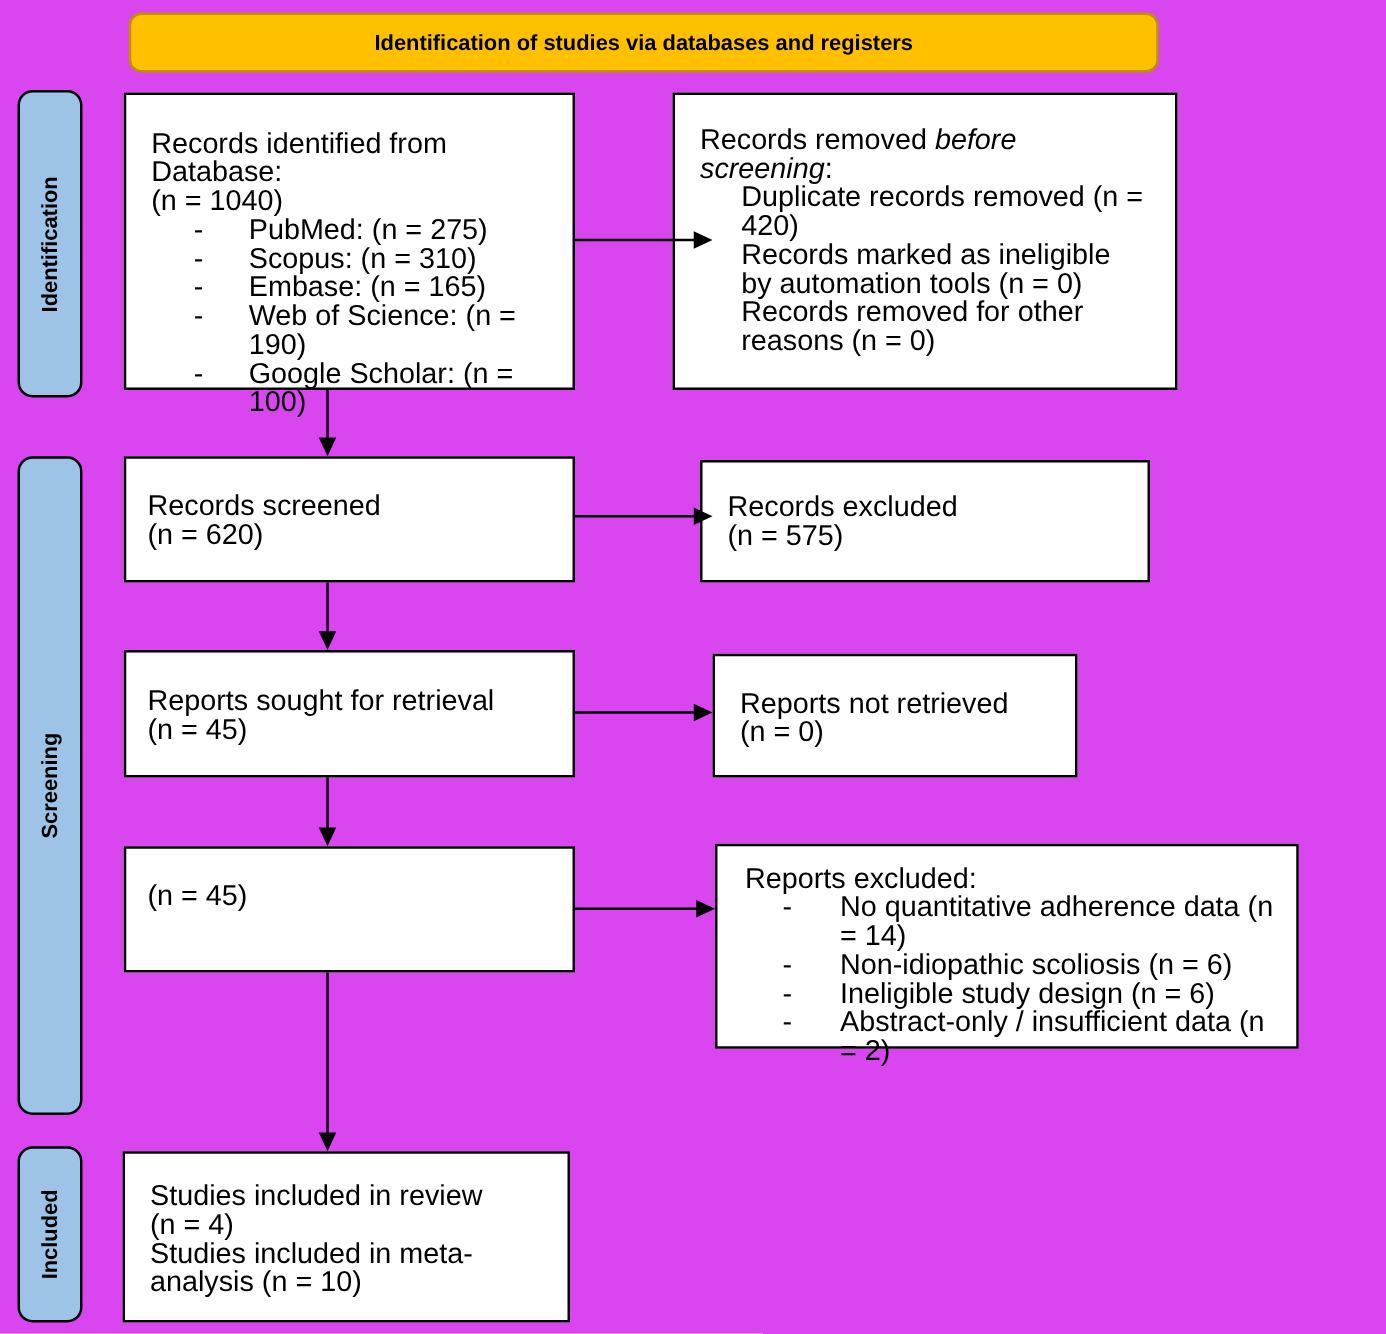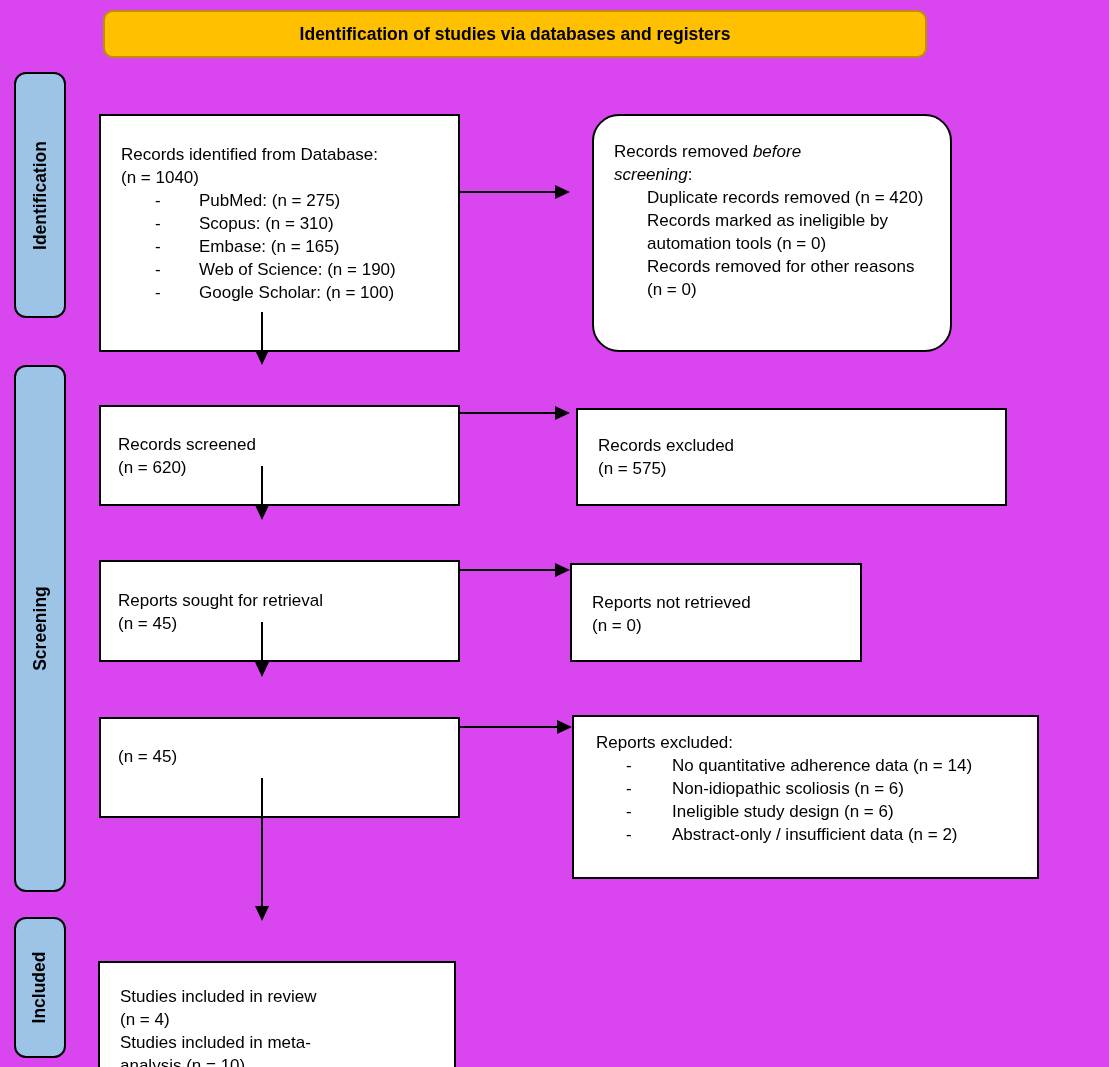--- a/index.html
+++ b/index.html
@@ -25,26 +25,26 @@
   }
   .stage .vlabel{
     transform:rotate(-90deg);white-space:nowrap;
     font-weight:bold;font-size:17.5px;
   }
   #stage-identification{top:72px;height:246px;}
   #stage-screening{top:365px;height:527px;}
   #stage-included{top:917px;height:141px;}
   .box{
     position:absolute;background:#fff;border:2.5px solid #000;
-    box-sizing:border-box;font-size:17px;line-height:23px;margin-top:40px;
+    box-sizing:border-box;font-size:23px;line-height:23px;
   }
   #box-identified{left:99px;top:74px;width:361px;height:238px;padding:27px 14px 0 20px;}
-  #box-removed{left:592px;top:74px;width:360px;height:238px;padding:24px 22px 0 20px;border-radius:27px;}
+  #box-removed{left:538px;top:74px;width:404px;height:238px;padding:24px 22px 0 20px;}
   #box-screened{left:99px;top:365px;width:361px;height:101px;padding:26px 14px 0 17px;}
-  #box-records-excluded{left:576px;top:368px;width:431px;height:98px;padding:24px 14px 0 20px;}
+  #box-records-excluded{left:560px;top:368px;width:360px;height:98px;padding:24px 14px 0 20px;}
   #box-sought{left:99px;top:520px;width:361px;height:102px;padding:27px 14px 0 17px;}
   #box-not-retrieved{left:570px;top:523px;width:292px;height:99px;padding:26px 14px 0 20px;}
   #box-assessed{left:99px;top:677px;width:361px;height:101px;padding:26px 14px 0 17px;}
   #box-reports-excluded{left:572px;top:675px;width:467px;height:164px;padding:14px 10px 18px 22px;}
   #box-included{left:98px;top:921px;width:358px;height:137px;padding:22px 14px 16px 20px;}
   ul.dash-list{list-style:none;margin:0;padding:0;}
   ul.dash-list li{display:flex;margin-left:34px;}
   ul.dash-list li::before{content:"-";width:44px;flex-shrink:0;}
   #box-reports-excluded ul.dash-list li{margin-left:30px;}
   #box-reports-excluded ul.dash-list li::before{width:46px;}

